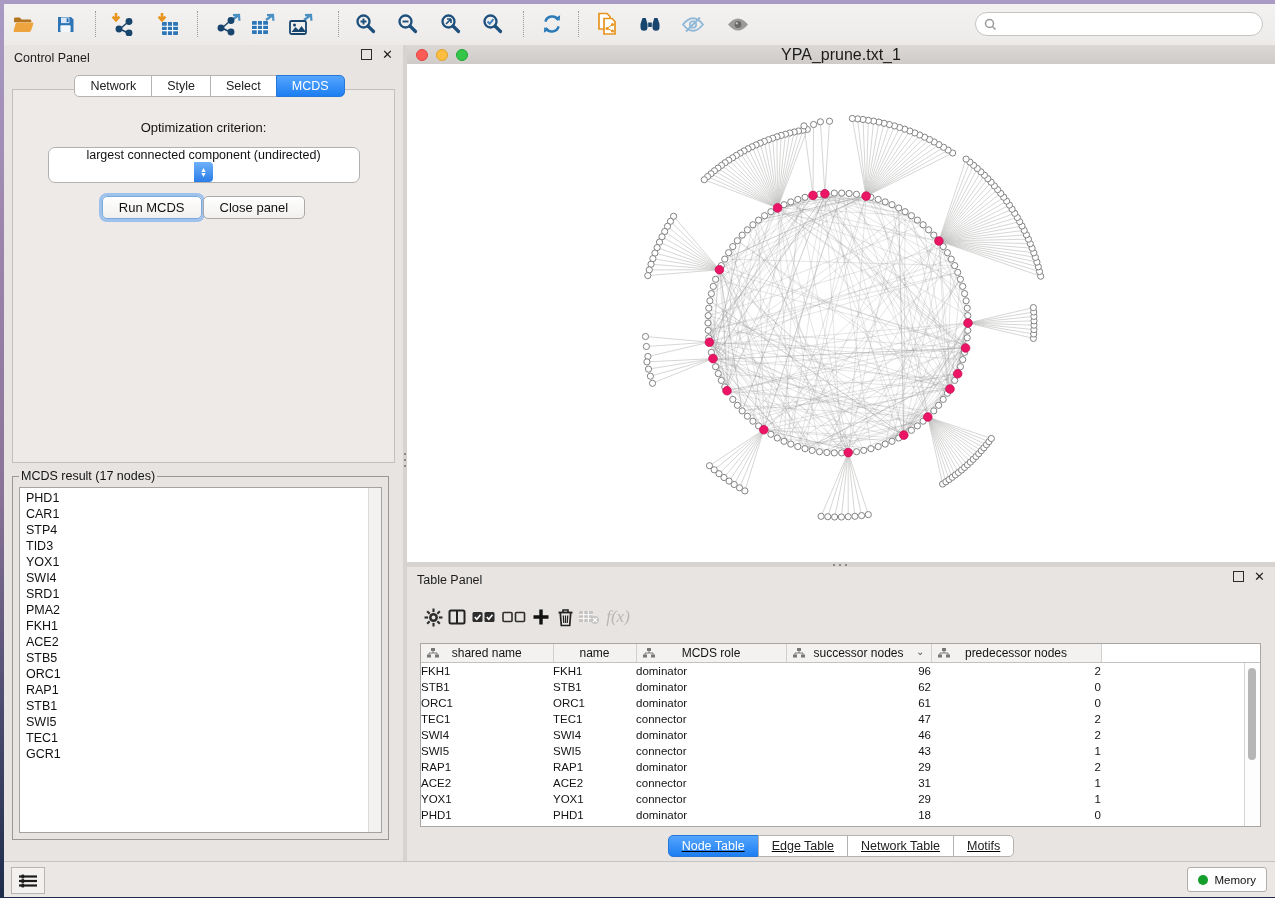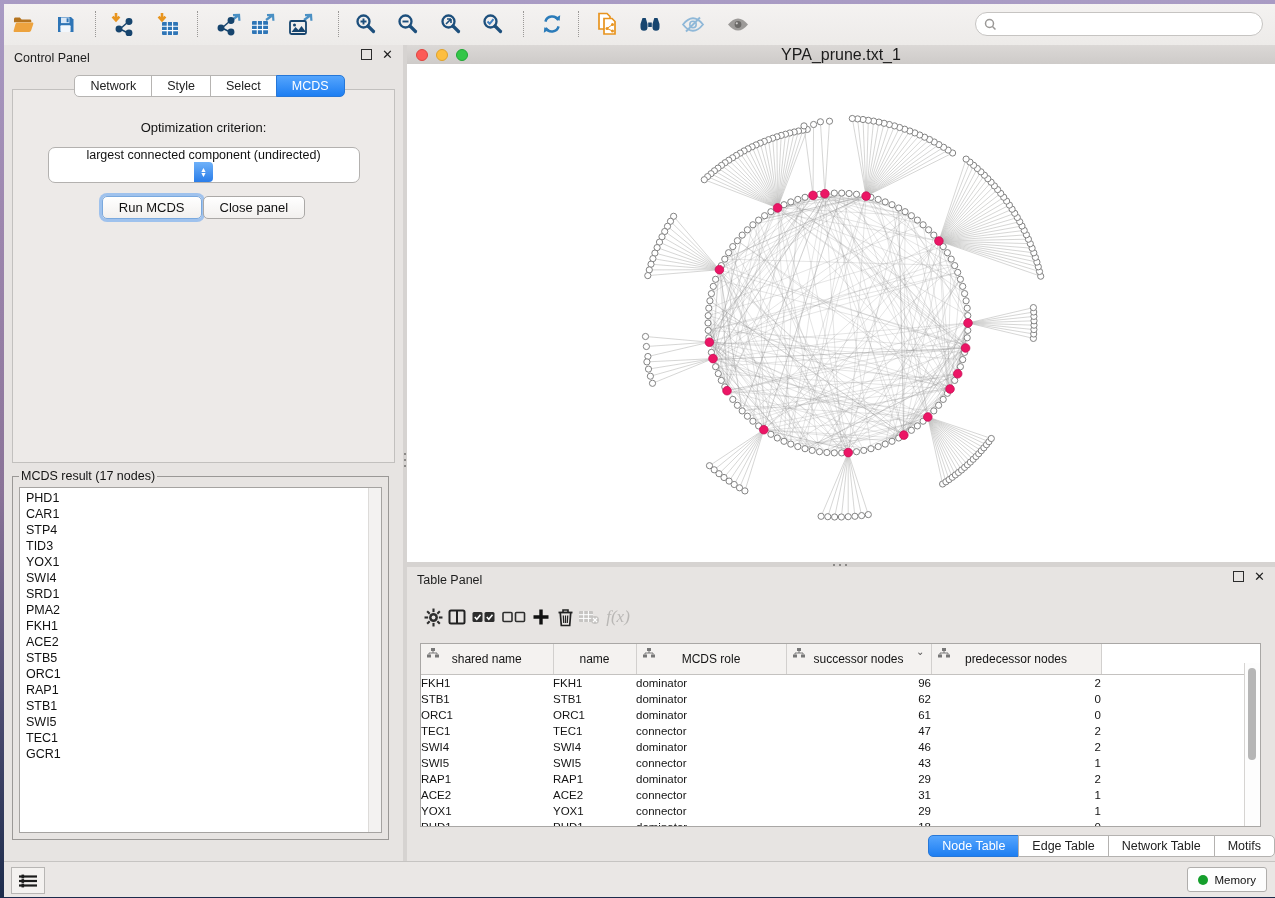--- a/index.html
+++ b/index.html
@@ -61,32 +61,32 @@
   .hsplit{position:absolute;top:517px;left:0;right:0;height:5px;background:#d6d3d1;}
   .hsplit:after{content:"";position:absolute;left:50%;top:1.5px;width:16px;height:2px;margin-left:-8px;background:repeating-linear-gradient(90deg,#8a8886 0 2px,transparent 2px 6px);}
 
   
   .tpanel{position:absolute;top:522px;left:0;right:0;bottom:0;background:#e7e4e2;}
   .ttools{position:absolute;top:33px;left:14px;height:34px;display:flex;align-items:center;}
   .ti{display:flex;align-items:center;justify-content:center;width:24px;height:24px;}
   .fx{font-family:"Liberation Serif","DejaVu Serif",serif;font-style:italic;font-size:17px;color:#b9b7b5;}
   .tblwrap{position:absolute;left:13px;right:14px;top:76px;height:182px;background:#fff;border:1px solid #a9a7a5;overflow:hidden;}
   table.grid{border-collapse:collapse;width:100%;table-layout:fixed;font-size:11.5px;color:#141414;}
-  table.grid th{height:18px;background:#f4f2f0;border-right:1px solid #d2d0ce;border-bottom:1px solid #c4c2c0;font-weight:normal;font-size:12px;position:relative;text-align:center;padding:6px;}
+  table.grid th{height:18px;background:#f4f2f0;border-right:1px solid #d2d0ce;border-bottom:1px solid #c4c2c0;font-weight:normal;font-size:12px;position:relative;text-align:center;padding:0;}
   table.grid th .hic{position:absolute;left:6px;top:4px;}
   table.grid th .chev{position:absolute;right:6px;top:2px;color:#555;font-size:10px;}
   table.grid td{height:16px;padding:0;white-space:nowrap;overflow:hidden;}
   td.c0{padding-left:13px;}
   td.c1{padding-left:10px;}
   td.c2{padding-left:10px;}
   td.c3{text-align:right;padding-right:20px;}
   td.c4{text-align:right;padding-right:14px;}
   .vscroll{position:absolute;right:0;top:19px;bottom:0;width:15px;background:#fdfdfd;border-left:1px solid #d6d4d2;}
   .vthumb{position:absolute;left:3px;top:5px;width:8px;height:92px;border-radius:4px;background:#b6b6b6;}
-  .ttabs{position:absolute;left:0;right:0;top:268px;display:flex;justify-content:flex-end;}
+  .ttabs{position:absolute;left:0;right:0;top:268px;display:flex;justify-content:center;text-decoration:underline;}
   .ttab{background:#fff;border:1px solid #b4b2b0;margin-left:-1px;padding:3px 13px;font-size:12.5px;color:#222;}
   .ttab:first-child{border-radius:5px 0 0 5px;margin-left:0;}
   .ttab:last-child{border-radius:0 5px 5px 0;}
   .ttab.active{background:linear-gradient(#55a5fd,#1d7ef2);color:#fff;border-color:#2677d8;}
 
   
   .status{position:absolute;left:0;right:0;bottom:0;height:35px;background:#eae7e5;border-top:1px solid #c6c4c2;}
   .menu-btn{position:absolute;left:7px;top:5px;width:32px;height:25px;background:#f4f2f0;border:1px solid #b8b6b4;display:flex;align-items:center;justify-content:center;}
   .mem-btn{position:absolute;right:8px;top:5px;height:25px;background:#fdfdfd;border:1px solid #b0aeac;border-radius:3px;display:flex;align-items:center;gap:6px;padding:0 10px;font-size:11.5px;color:#111;box-sizing:border-box;}
   .mem-dot{width:10px;height:10px;border-radius:50%;background:#149e2b;}

